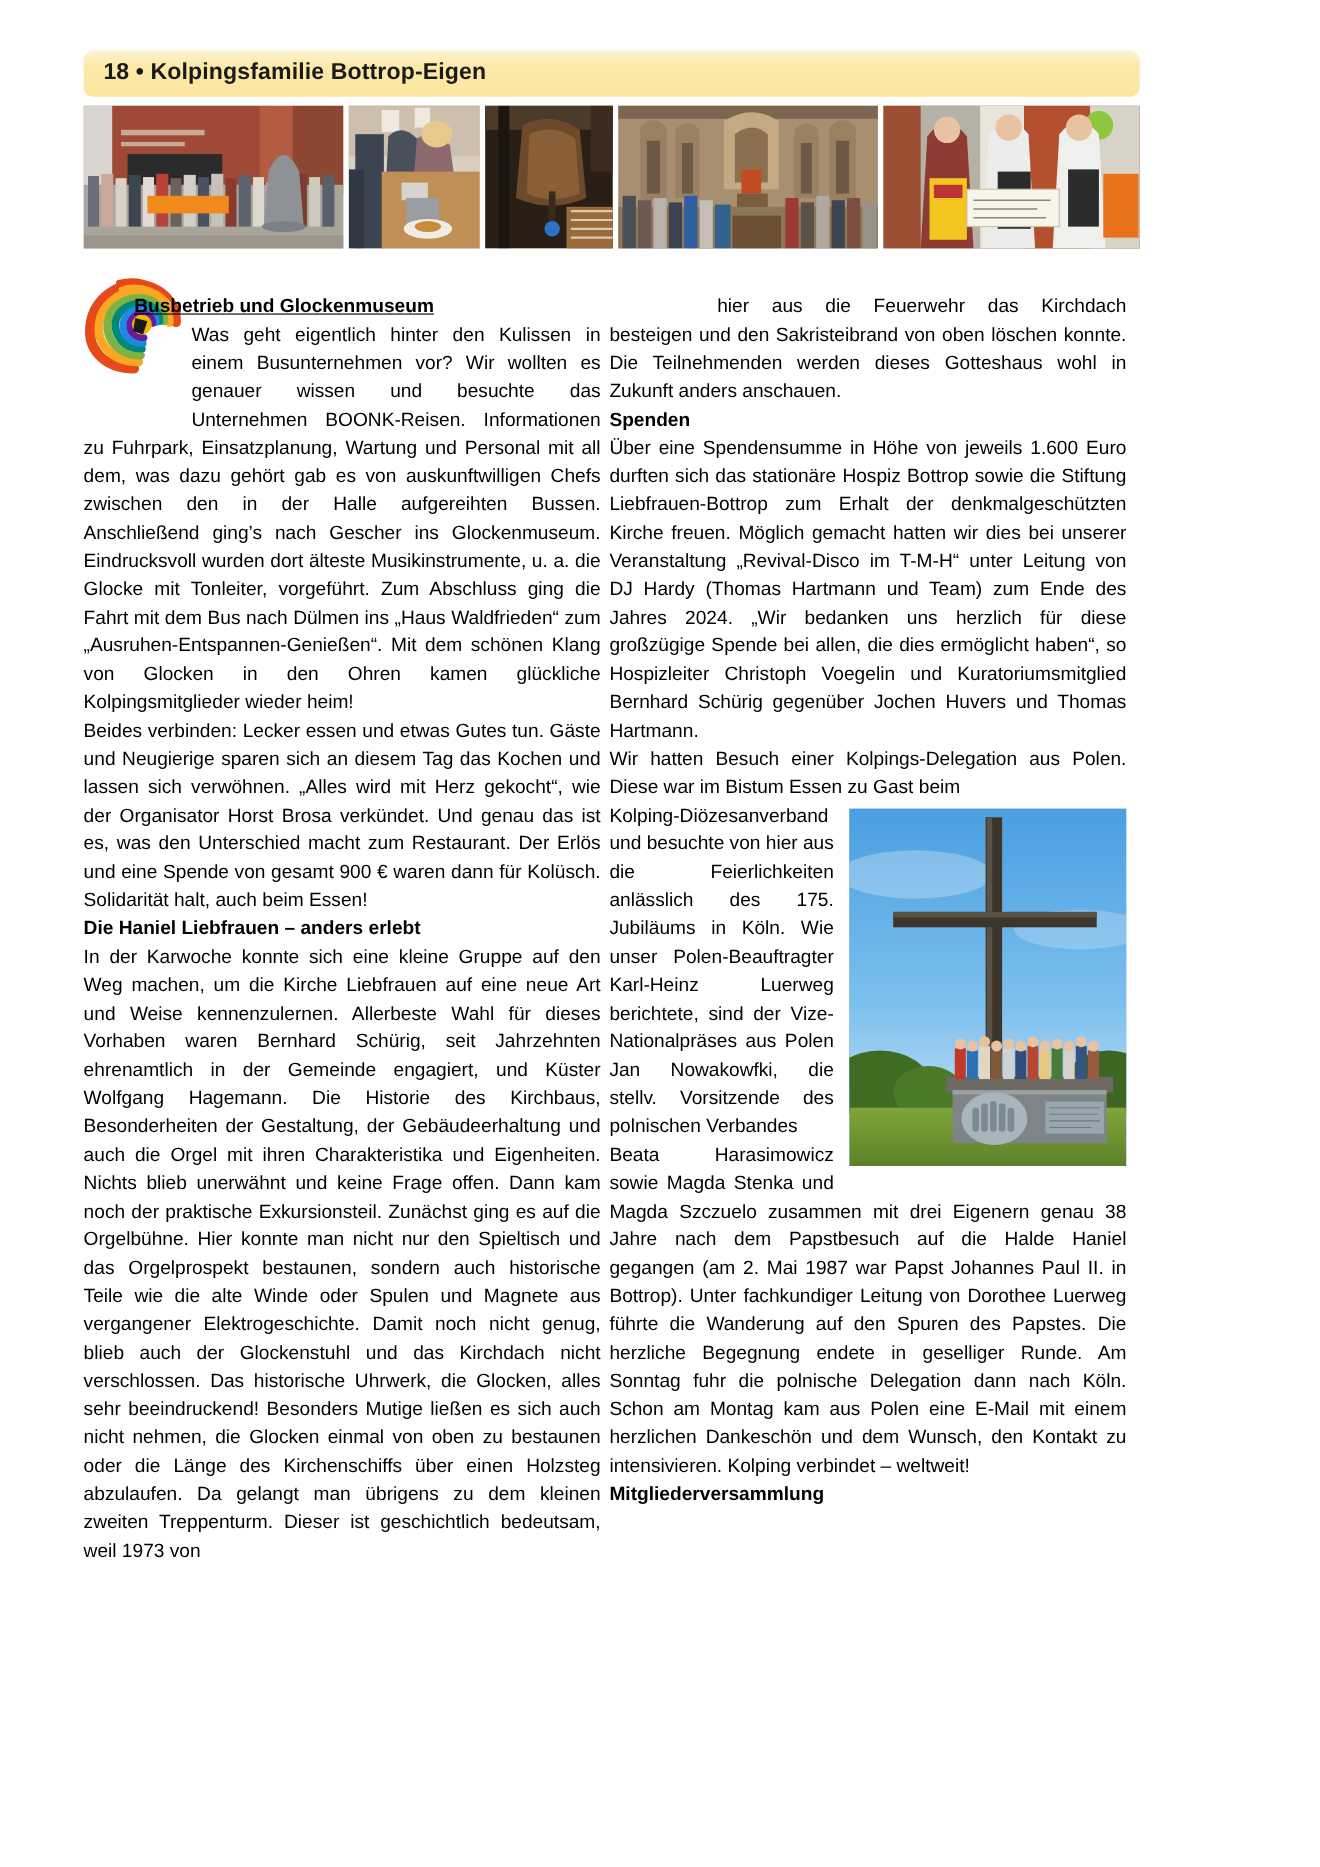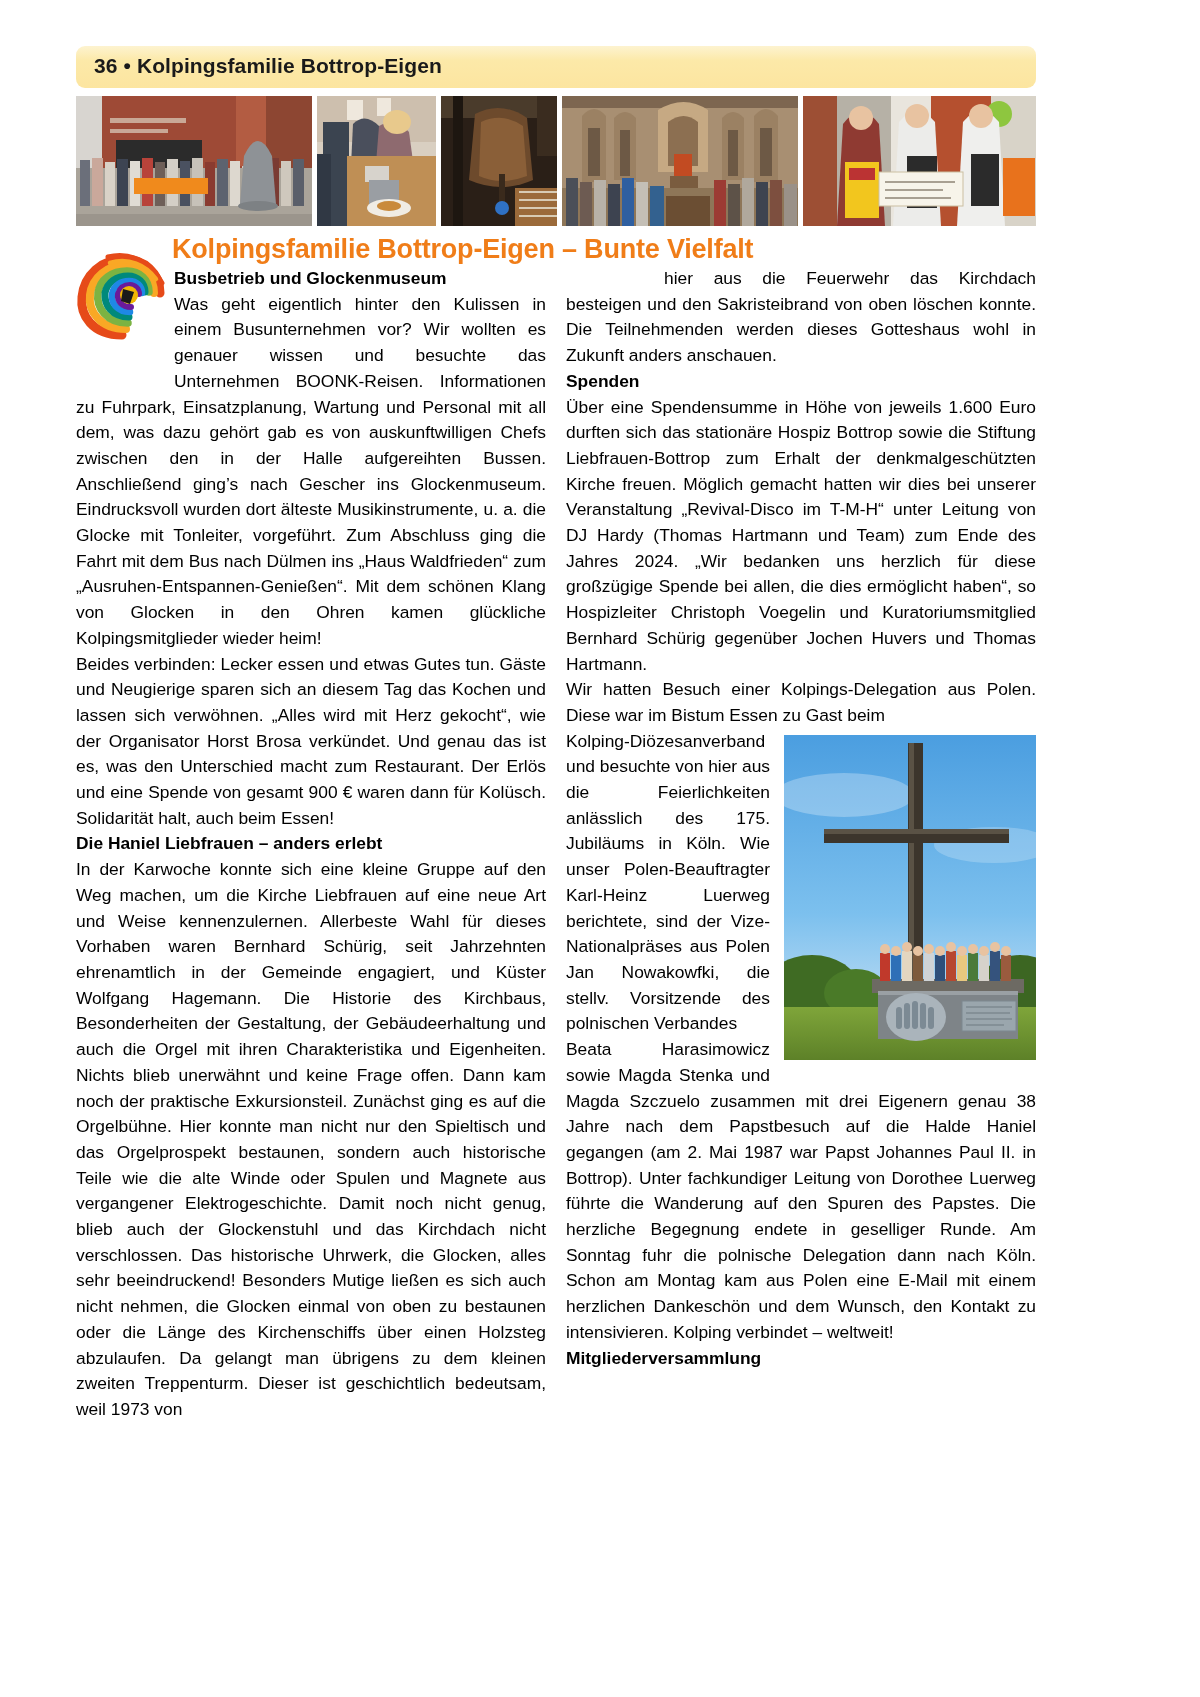--- a/index.html
+++ b/index.html
@@ -89,21 +89,21 @@
   
   .col {
     position: absolute;
     width: 470px;
     font-size: 17.4px;
     line-height: 25.7px;
     text-align: justify;
     color: #000;
   }
   .col-left  { left: 76px;  top: 266px; }
-  .col-right { left: 566px; top: 266px; }
+  .col-right { left: 554px; top: 266px; }
 
   .col p { margin: 0; }
   .subhead {
     font-weight: bold;
     text-align: left;
   }
   .logo-spacer {
     float: left;
     width: 98px;
     height: 78px;
@@ -120,21 +120,21 @@
     overflow: hidden;
     background: #7fb9e8;
   }
 </style>
 </head>
 <body>
 
 <div class="page">
 
   <div class="header-band"></div>
-  <div class="header-title">36 • Kolpingsfamilie Bottrop-Eigen</div>
+  <div class="header-title">18 • Kolpingsfamilie Bottrop-Eigen</div>
 
   <div class="photo-strip">
 
     <div class="photo p1">
       <svg width="237" height="130" viewBox="0 0 237 130" preserveAspectRatio="none">
         <rect width="237" height="130" fill="#cfcac2"></rect>
         <rect x="0" y="0" width="28" height="72" fill="#d8d5d0"></rect>
         <rect x="26" y="0" width="140" height="76" fill="#9e4a36"></rect>
         <rect x="34" y="22" width="76" height="5" fill="#c9a896"></rect>
         <rect x="34" y="33" width="58" height="4" fill="#c9a896"></rect>
@@ -287,24 +287,23 @@
         <path d="M56 63 C43 63 37 54 38 45 C40 36 47 32 55 32 C63 32 68 37 68 44" stroke="#1E88E5" stroke-width="6.5"></path>
         <path d="M57 58 C48 58 43 52 44 45 C46 39 50 36 56 36 C61 36 65 40 65 45" stroke="#6A1B9A" stroke-width="6"></path>
         <path d="M88 34 C78 14 56 2 34 8" stroke="#E64A19" stroke-width="5"></path>
         <path d="M82 30 C72 16 54 8 36 14" stroke="#F9A825" stroke-width="4.5"></path>
       </g>
       <circle cx="55" cy="46" r="9" fill="#F2B705"></circle>
       <path d="M49 40 l11 3 -4 12 -9 -3 z" fill="#1a1a1a"></path>
     </svg>
   </div>
 
-  <div class="article-title">Kolpingsfamilie Bottrop-Eigen – Bunte Vielfalt</div>
 
   <div class="col col-left">
-    <p class="subhead" style="margin-left:98px;">Busbetrieb und Glockenmuseum</p>
+    <p class="subhead" style="margin-left:46px;text-decoration:underline;">Busbetrieb und Glockenmuseum</p>
     <p>
       <span class="logo-spacer"></span>
       <span>Was geht eigentlich hinter den Kulissen in einem Busunternehmen vor? Wir wollten es genauer wissen und besuchte das Unternehmen BOONK-Reisen. Informationen zu Fuhrpark, Einsatzplanung, Wartung und Personal mit all dem, was dazu gehört gab es von auskunftwilligen Chefs zwischen den in der Halle aufgereihten Bussen. Anschließend ging’s nach Gescher ins Glockenmuseum. Eindrucksvoll wurden dort älteste Musikinstrumente, u. a. die Glocke mit Tonleiter, vorgeführt. Zum Abschluss ging die Fahrt mit dem Bus nach Dülmen ins „Haus Waldfrieden“ zum „Ausruhen-Entspannen-Genießen“. Mit dem schönen Klang von Glocken in den Ohren kamen glückliche Kolpingsmitglieder wieder heim!</span>
     </p>
     <p>Beides verbinden: Lecker essen und etwas Gutes tun. Gäste und Neugierige sparen sich an diesem Tag das Kochen und lassen sich verwöhnen. „Alles wird mit Herz gekocht“, wie der Organisator Horst Brosa verkündet. Und genau das ist es, was den Unterschied macht zum Restaurant. Der Erlös und eine Spende von gesamt 900 € waren dann für Kolüsch. Solidarität halt, auch beim Essen!</p>
     <p class="subhead">Die Haniel Liebfrauen – anders erlebt</p>
     <p>In der Karwoche konnte sich eine kleine Gruppe auf den Weg machen, um die Kirche Liebfrauen auf eine neue Art und Weise kennenzulernen. Allerbeste Wahl für dieses Vorhaben waren Bernhard Schürig, seit Jahrzehnten ehrenamtlich in der Gemeinde engagiert, und Küster Wolfgang Hagemann. Die Historie des Kirchbaus, Besonderheiten der Gestaltung, der Gebäudeerhaltung und auch die Orgel mit ihren Charakteristika und Eigenheiten. Nichts blieb unerwähnt und keine Frage offen. Dann kam noch der praktische Exkursionsteil. Zunächst ging es auf die Orgelbühne. Hier konnte man nicht nur den Spieltisch und das Orgelprospekt bestaunen, sondern auch historische Teile wie die alte Winde oder Spulen und Magnete aus vergangener Elektrogeschichte. Damit noch nicht genug, blieb auch der Glockenstuhl und das Kirchdach nicht verschlossen. Das historische Uhrwerk, die Glocken, alles sehr beeindruckend! Besonders Mutige ließen es sich auch nicht nehmen, die Glocken einmal von oben zu bestaunen oder die Länge des Kirchenschiffs über einen Holzsteg abzulaufen. Da gelangt man übrigens zu dem kleinen zweiten Treppenturm. Dieser ist geschichtlich bedeutsam, weil 1973 von</p>
   </div>
 
   <div class="col col-right">

